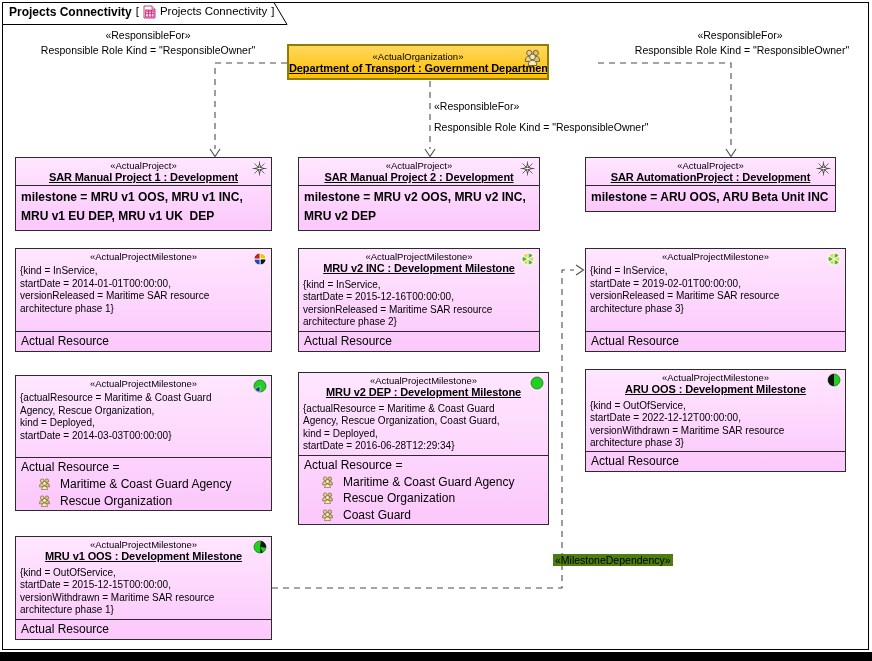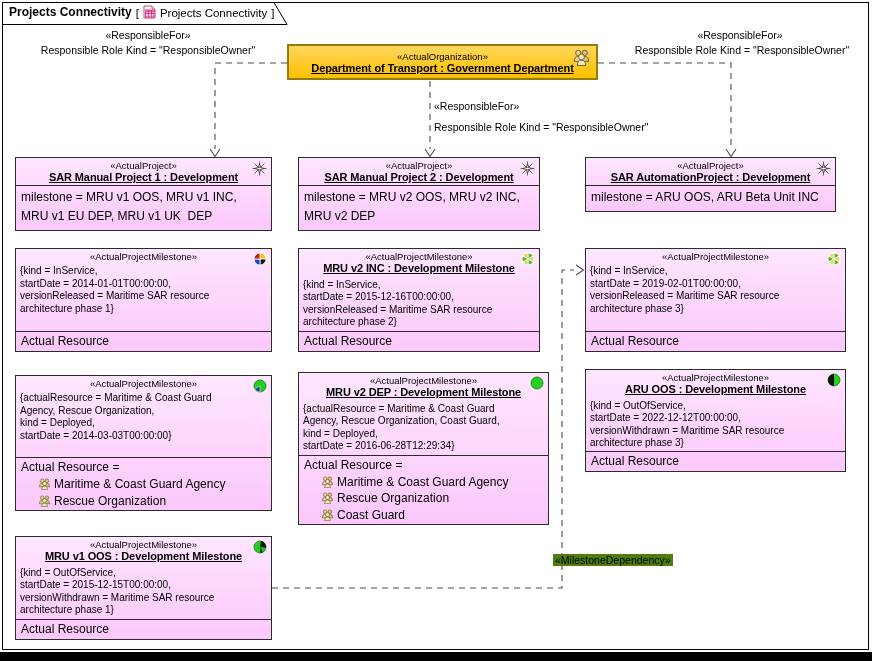--- a/index.html
+++ b/index.html
@@ -10,31 +10,31 @@
        background:linear-gradient(180deg,#ffe6ff 0%,#fbc9fb 95%);
        display:flex;flex-direction:column;}
   .org{background:linear-gradient(180deg,#ffd75c 0%,#fdbf00 100%);
        border:2px solid #8f7d05;justify-content:center;}
   .hdr{text-align:center;padding-top:2px;line-height:1.2;overflow:hidden;}
   .stereo{font-size:9.5px;white-space:pre;}
   .bname{font-size:11px;font-weight:bold;text-decoration:underline;
          white-space:pre;letter-spacing:-0.1px;}
   .pbody{border-top:1px solid #2b2b2b;font-size:12px;line-height:19px;
          padding:2px 5px;flex:1;}
-  .pbody div{white-space:pre;}
+  .pbody div{white-space:pre;font-weight:bold;}
   .props{font-size:10px;line-height:12.5px;padding:3px 4px 0;flex:1;}
   .props div{white-space:pre;}
   .cmp{border-top:1px solid #2b2b2b;font-size:12px;padding:1px 5px;line-height:17px;}
-  .res{display:flex;align-items:center;gap:3px;padding-left:17px;line-height:16.5px;}
+  .res{display:flex;align-items:center;gap:9px;padding-left:17px;line-height:16.5px;}
   .res span{white-space:pre;}
   .boxicon{position:absolute;top:3px;right:4px;}
   .lbl{position:absolute;font-size:10.5px;white-space:pre;}
   .lbl.c{text-align:center;}
   .deplbl{position:absolute;font-size:10.5px;white-space:pre;background:#4d7c0f;padding:0 2px;}
-  .tabtext{position:absolute;left:9px;top:5px;display:flex;align-items:flex-end;
+  .tabtext{position:absolute;left:9px;top:5px;display:flex;align-items:flex-start;
            gap:4px;font-size:11.5px;}
   .tabtitle{font-weight:bold;font-size:12px;}
   .bottombar{position:absolute;left:0;top:652px;width:872px;height:9px;background:#000;}
 </style>
 </head>
 <body>
 
 <div class="stage">
 
   <svg width="0" height="0" style="position:absolute">
@@ -88,21 +88,21 @@
   </div>
 
   <div class="lbl c" style="left:28px;top:29px;width:240px">«ResponsibleFor»</div>
   <div class="lbl c" style="left:28px;top:44px;width:240px">Responsible Role Kind = "ResponsibleOwner"</div>
   <div class="lbl c" style="left:620px;top:29px;width:240px">«ResponsibleFor»</div>
   <div class="lbl c" style="left:616px;top:44px;width:252px">Responsible Role Kind = "ResponsibleOwner"</div>
   <div class="lbl" style="left:434px;top:100px">«ResponsibleFor»</div>
   <div class="lbl" style="left:434px;top:121px">Responsible Role Kind = "ResponsibleOwner"</div>
   <div class="deplbl" style="left:553px;top:554px">«MilestoneDependency»</div>
 
-  <div class="box org" style="left:287px;top:44px;width:311px;height:36px">
+  <div class="box org" style="left:287px;top:44px;width:262px;height:36px">
     <svg class="boxicon" width="21" height="17" viewBox="0 0 14 13">
         <use href="#ppl"></use>
       </svg>
     <div class="hdr">
       <div class="stereo">«ActualOrganization»</div>
       <div class="bname">Department of Transport : Government Department</div>
     </div>
   </div>
 
   <div class="box" style="left:15px;top:157px;width:257px;height:74px">

